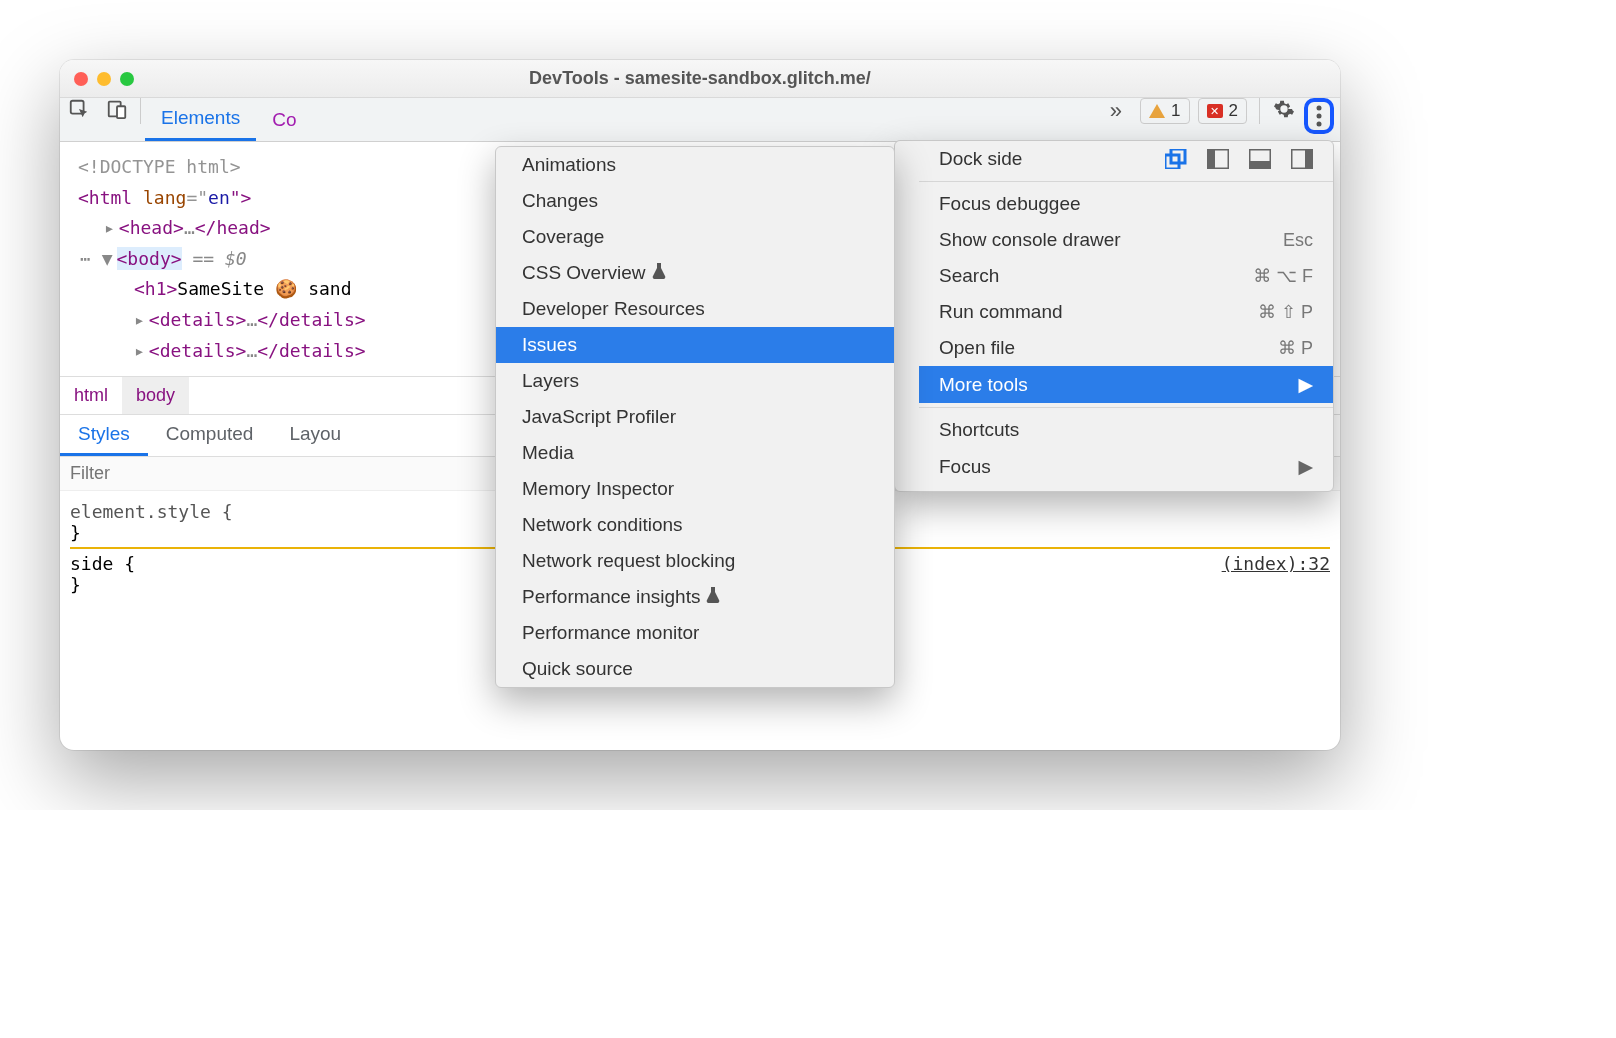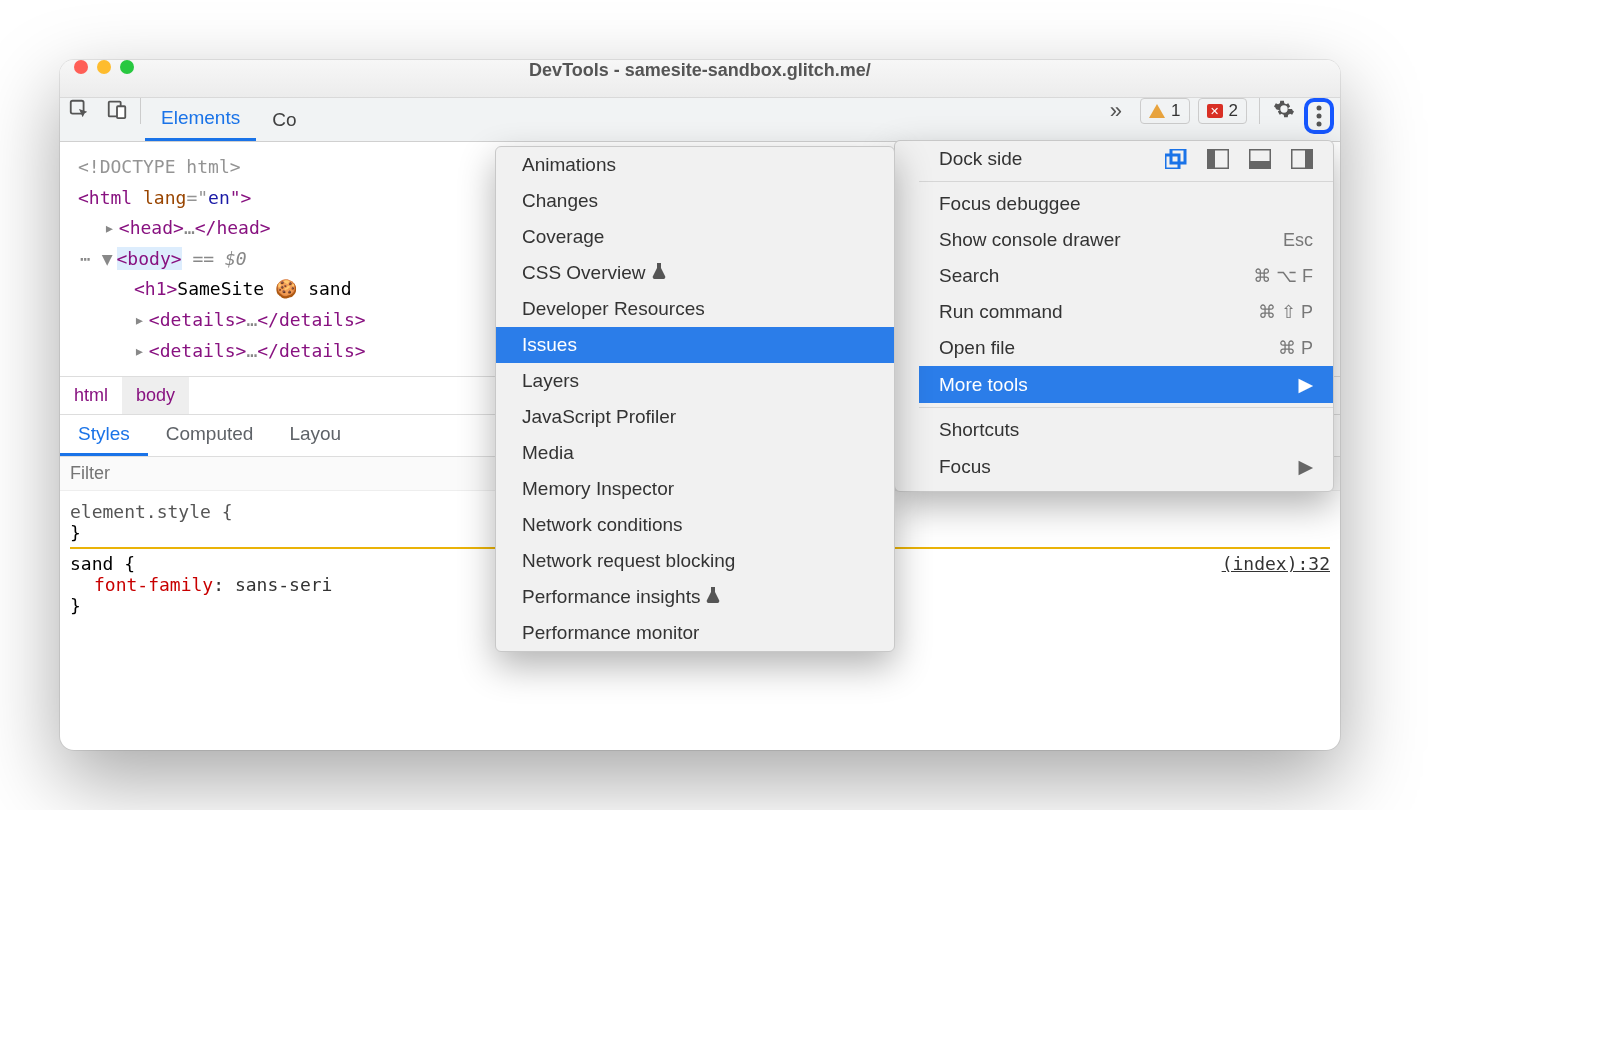--- a/index.html
+++ b/index.html
@@ -14,39 +14,40 @@
   border-radius: 14px;
   box-shadow: 0 30px 80px rgba(0,0,0,0.35), 0 0 0 1px rgba(0,0,0,0.08);
   background: #fff;
   overflow: hidden;
   position: relative;
 }
 .titlebar {
   height: 38px;
   background: linear-gradient(#f7f7f7,#ececec);
   display: flex;
+  align-items: center;
   padding: 0 14px;
   border-bottom: 1px solid #d9d9d9;
 }
 .dots { display:flex; gap:9px; }
 .dot { width:14px; height:14px; border-radius:50%; }
 .dot.red{background:#ff5f57;} .dot.yellow{background:#febc2e;} .dot.green{background:#28c840;}
 .title { flex:1; text-align:center; font-size:18px; color:#555; font-weight:600; padding-right:60px;}
 .toolbar {
   height: 44px;
   background: #f1f3f4;
   display:flex;
   align-items:flex-start;
   border-bottom:1px solid #d0d0d0;
   font-size:19px;
   color:#333;
 }
 .tb-icon { width:38px; display:flex; justify-content:center; align-items:center; }
 .tb-icon svg{ stroke:#555; fill:none; stroke-width:2;}
-.tab { padding: 0 16px; height:100%; display:flex; align-items:center; color:#404040;}
+.tab { padding: 0 16px; height:100%; display:flex; align-items:center; color:#a21caf;}
 .tab.active { color:#1a73e8; border-bottom:3px solid #1a73e8; font-weight:500;}
 .toolbar .spacer{ flex:1; }
 .chevrons { font-size:22px; color:#555; padding:0 18px;}
 .badge { display:flex; align-items:center; gap:6px; border:1px solid #ccc; border-radius:4px; padding:2px 8px; margin-right:8px; font-size:17px;}
 .warn-ic{ width:0;height:0;border-left:8px solid transparent;border-right:8px solid transparent;border-bottom:14px solid #e8a33d; position:relative;}
 .err-ic{ width:16px;height:14px;background:#d93025;color:#fff;font-size:11px;display:flex;align-items:center;justify-content:center;border-radius:2px;}
 .gear, .more { width:40px; display:flex; justify-content:center; align-items:center; font-size:22px; color:#555;}
 .more { border:4px solid #1657ff; border-radius:10px; height:36px; width:30px; margin-right:6px;}
 .divider-v{ width:1px; height:26px; background:#ccc; margin:0 4px;}
 .body { display:flex; height:calc(100% - 82px); position:relative;}
@@ -160,22 +161,21 @@
       <div class="filter-row">
         <input placeholder="Filter" style="">
       </div>
       <div class="styles-body">
         <div class="sec">
           <div><span style="color:#555">element.style {</span></div>
           <div><span>}</span></div>
         </div>
         <div class="sec" style="border:none">
           <span class="src-link">(index):32</span>
-          <div><span>sand {</span></div>
-          <div style="padding-left:24px"><span class="prop">font-family</span><span class="val">: sans-seri</span></div>
+          <div><span>side {</span></div>
           <div><span>}</span></div>
         </div>
       </div>
     </div>
   </div>
 
   <div class="menu menu1">
     <div class="menu-row">
       <span>Dock side</span>
       <span class="dock-icons">
@@ -271,15 +271,18 @@
         <span>Network request blocking</span>
       </div>
       <div class="menu-row">
         <span>Performance insights<span class="flask"><svg width="14" height="16" viewBox="0 0 14 16" fill="#555">
               <path d="M5 0h4v5l4 8a2 2 0 01-2 3H3a2 2 0 01-2-3l4-8V0z"></path>
             </svg></span></span>
       </div>
       <div class="menu-row">
         <span>Performance monitor</span>
       </div>
+      <div class="menu-row">
+        <span>Quick source</span>
+      </div>
     </div>
 
 </div>
 
 </body></html>

